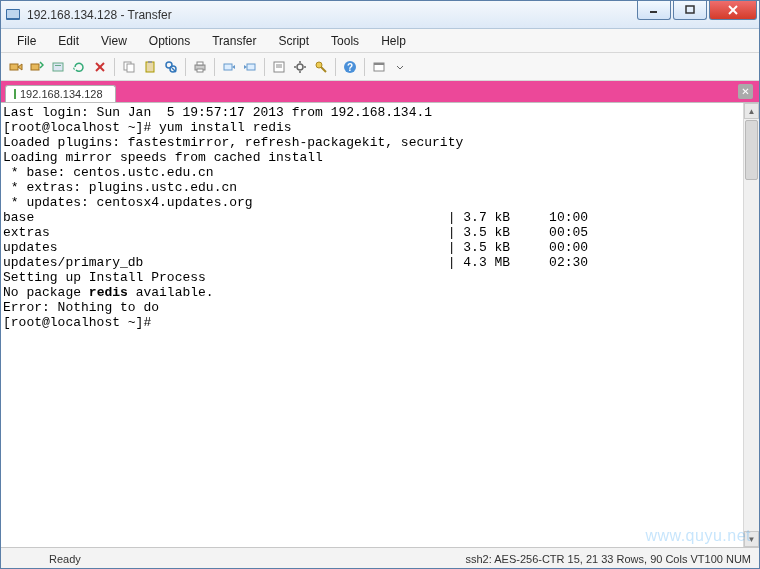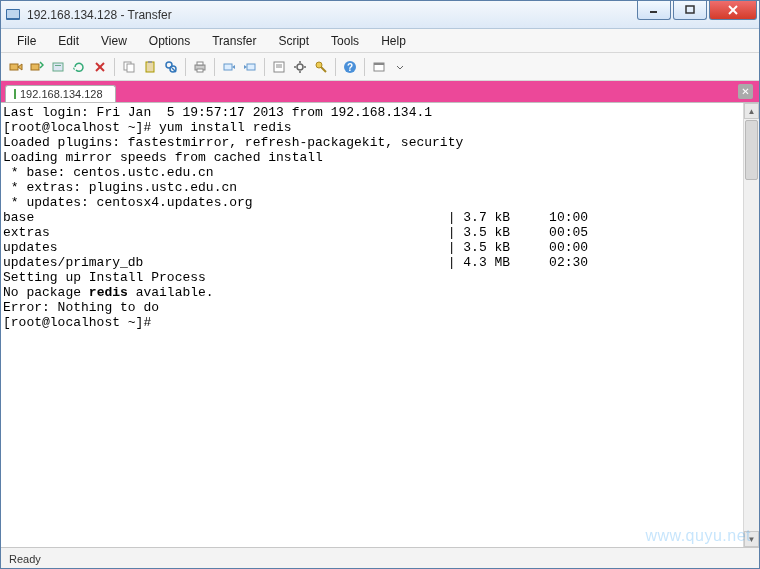--- a/index.html
+++ b/index.html
@@ -21,21 +21,21 @@
 .tab { background: #fff; border: 1px solid #b0b0b0; border-bottom: none; padding: 2px 12px 2px 8px; font-size: 11px; color: #333; display: flex; align-items: center; gap: 4px; border-radius: 3px 3px 0 0; }
 .tab:before { content: ""; width: 2px; height: 10px; background: #4da34d; display: inline-block; }
 .tab-close-x { position: absolute; right: 6px; top: 3px; width: 15px; height: 15px; background: #aaa; color: #fff; display: flex; align-items: center; justify-content: center; font-size: 10px; border-radius: 2px; }
 .terminal-area { position: relative; height: 444px; background: #fff; }
 .terminal { font-family: "Courier New", monospace; font-size: 13px; line-height: 15px; white-space: pre; padding: 2px 2px; color: #000; height: 100%; overflow: hidden; }
 .terminal b { font-weight: bold; }
 .scrollbar { position: absolute; right: 0; top: 0; width: 16px; height: 100%; background: #f0f0f0; border-left: 1px solid #d8d8d8; }
 .scrollbar .btn { height: 16px; background: #e8e8e8; border: 1px solid #c8c8c8; display: flex; align-items: center; justify-content: center; font-size: 8px; color: #666; }
 .scrollbar .thumb { height: 60px; background: #d8d8d8; border: 1px solid #b8b8b8; margin: 1px; border-radius: 2px; }
 .statusbar { height: 22px; border-top: 1px solid #c8c8c8; background: #f3f3f3; display: flex; align-items: center; padding: 0 8px; font-size: 11px; color: #333; }
-.status-left { flex: 1; }
+.status-left { flex: 1; margin-left: 40px; }
 .status-right { display: flex; gap: 4px; align-items: center; }
 .watermark { position: absolute; right: 8px; bottom: 2px; font-size: 16px; color: rgba(33,150,243,0.25); font-family: Arial; pointer-events: none; letter-spacing: 0.5px; }
 </style>
 </head>
 <body>
 
 <div class="titlebar">
   <span class="app-icon">
     <svg viewBox="0 0 16 16">
         <rect x="1" y="2" width="14" height="11" fill="#3a6ea5" rx="1"></rect>
@@ -193,21 +193,21 @@
 </div>
 
 <div class="tabbar">
   <div class="tab">
     <span>192.168.134.128</span>
   </div>
   <div class="tab-close-x">✕</div>
 </div>
 
 <div class="terminal-area">
-  <div class="terminal"><span>Last login: Fri Jan  5 19:57:17 2013 from 192.168.134.1</span>
+  <div class="terminal"><span>Last login: Sun Jan  5 19:57:17 2013 from 192.168.134.1</span>
 <span>[root@localhost ~]# yum install redis</span>
 <span>Loaded plugins: fastestmirror, refresh-packagekit, security</span>
 <span>Loading mirror speeds from cached install</span>
 <span> * base: centos.ustc.edu.cn</span>
 <span> * extras: plugins.ustc.edu.cn</span>
 <span> * updates: centosx4.updates.org</span>
 <span>base                                                     | 3.7 kB     10:00</span>
 <span>extras                                                   | 3.5 kB     00:05</span>
 <span>updates                                                  | 3.5 kB     00:00</span>
 <span>updates/primary_db                                       | 4.3 MB     02:30</span>
@@ -219,13 +219,14 @@
     <div class="btn">▲</div>
     <div class="thumb"></div>
     <div style="flex:1"></div>
     <div class="btn" style="position:absolute;bottom:0;width:100%">▼</div>
   </div>
   <div class="watermark">www.quyu.net</div>
 </div>
 
 <div class="statusbar">
   <span class="status-left">Ready</span>
+  <span class="status-right">ssh2: AES-256-CTR   15,  21   33 Rows,  90 Cols   VT100         NUM</span>
 </div>
 
 </body></html>

